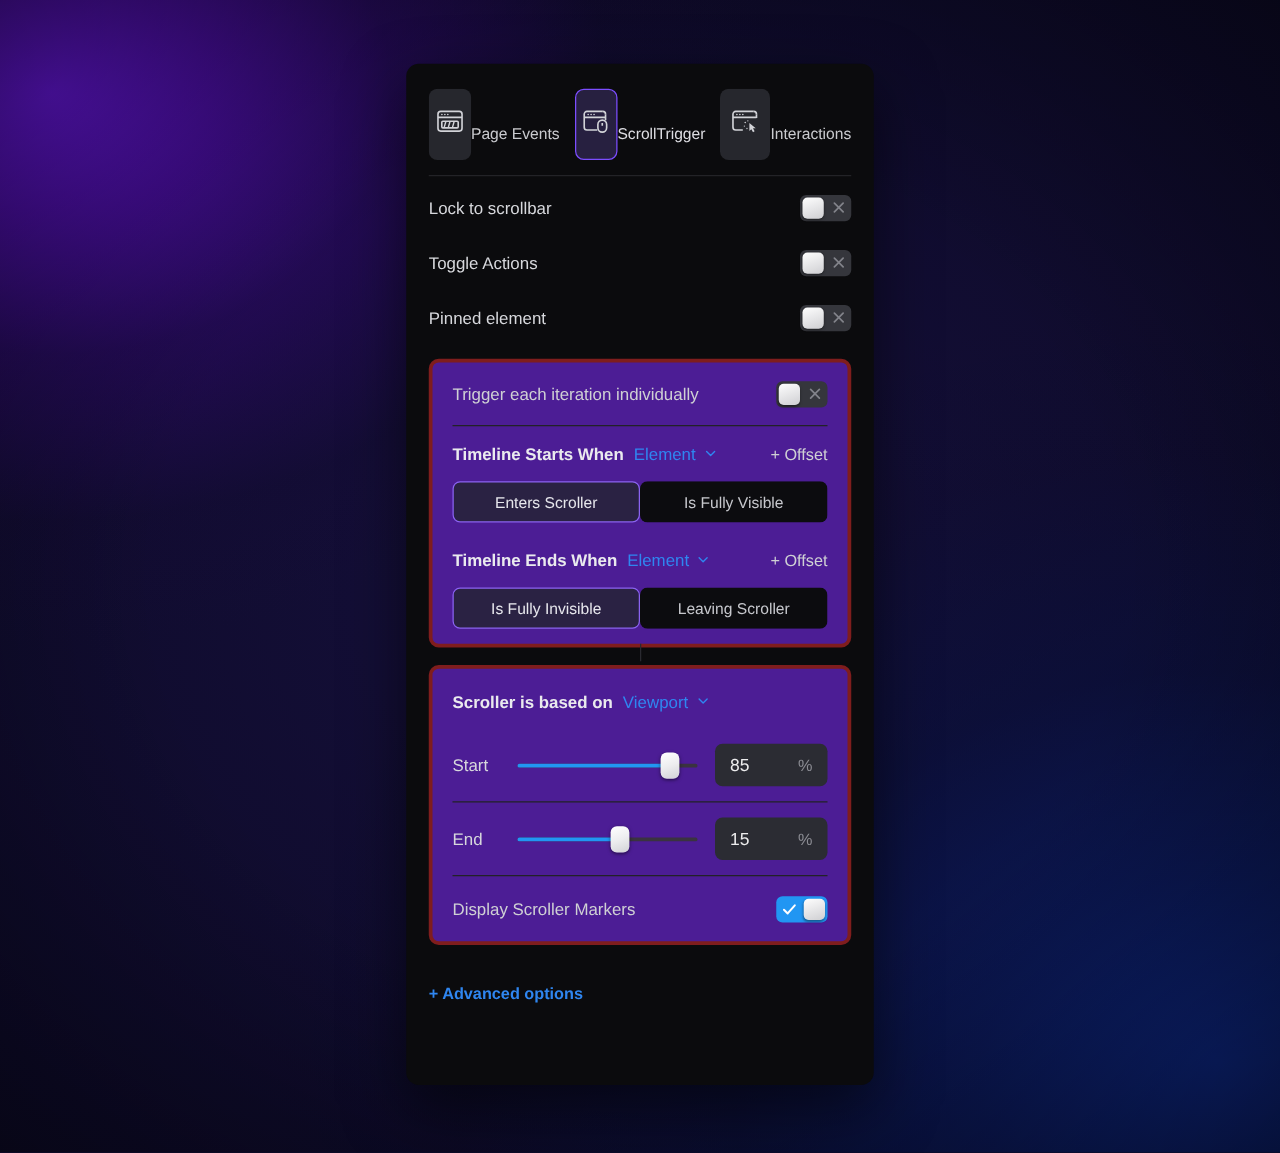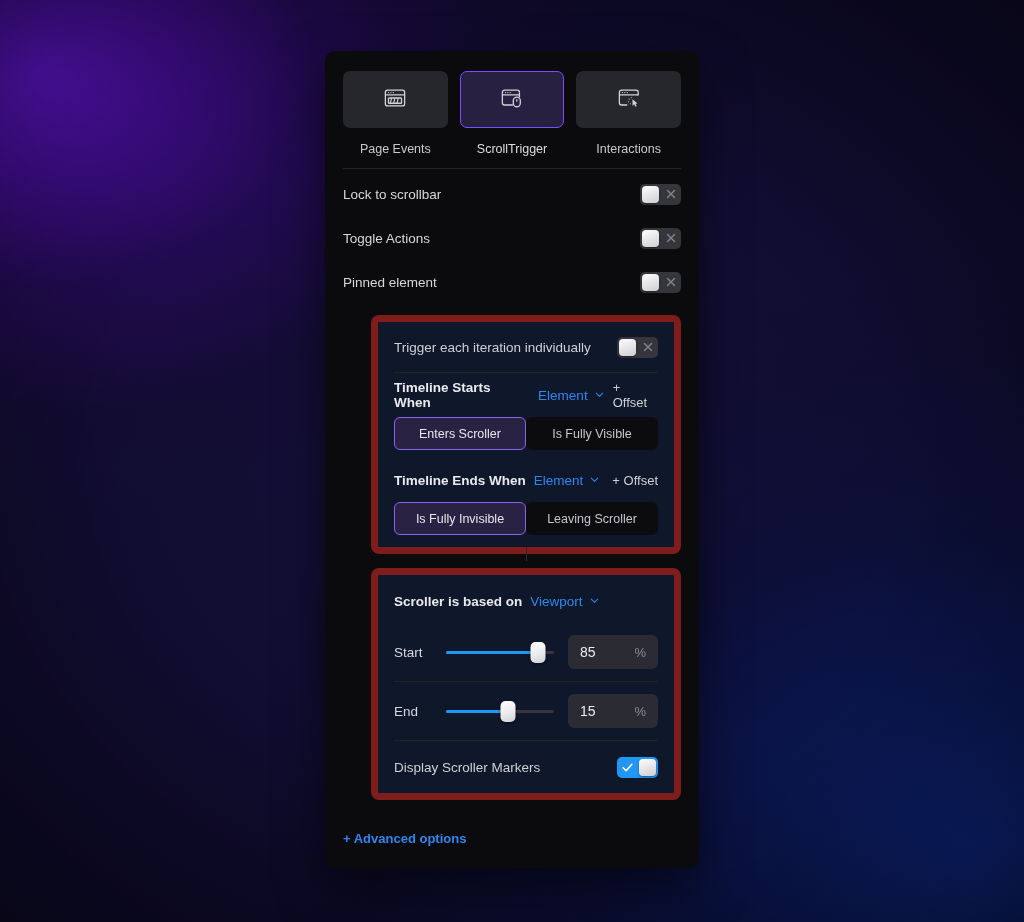--- a/index.html
+++ b/index.html
@@ -72,21 +72,20 @@
 
   
   .tabs-row {
     display: flex;
     gap: 12px;
     padding-top: 20px;
   }
   .tab {
     flex: 1;
     display: flex;
-    flex-direction: column;
     align-items: center;
     cursor: pointer;
   }
   .tab-tile {
     width: 100%;
     height: 57px;
     border-radius: 7px;
     background: #26272d;
     border: 1px solid transparent;
     display: flex;
@@ -149,27 +148,26 @@
     width: 17px; height: 17px;
     display: flex; align-items: center; justify-content: center;
   }
   .toggle.off .mark { order: 2; }
   .toggle.off .knob { order: 1; }
   .toggle.on .mark { order: 1; }
   .toggle.on .knob { order: 2; }
 
   
   .card {
-    background: #0f172a;
-    border: 7px solid #7f1d1d;
+    background: #4c1d95;
+    border: 3px solid #7f1d1d;
     border-radius: 8px;
     padding: 0 16px;
     margin-top: 12px;
     position: relative;
-    margin-left: 28px;
   }
   .card-divider { height: 1px; background: #222227; }
 
   .card-toggle-row {
     display: flex;
     align-items: center;
     justify-content: space-between;
     height: 50px;
   }
   .card-toggle-row .row-label { font-size: 13.5px; color: #cfd0d4; }

